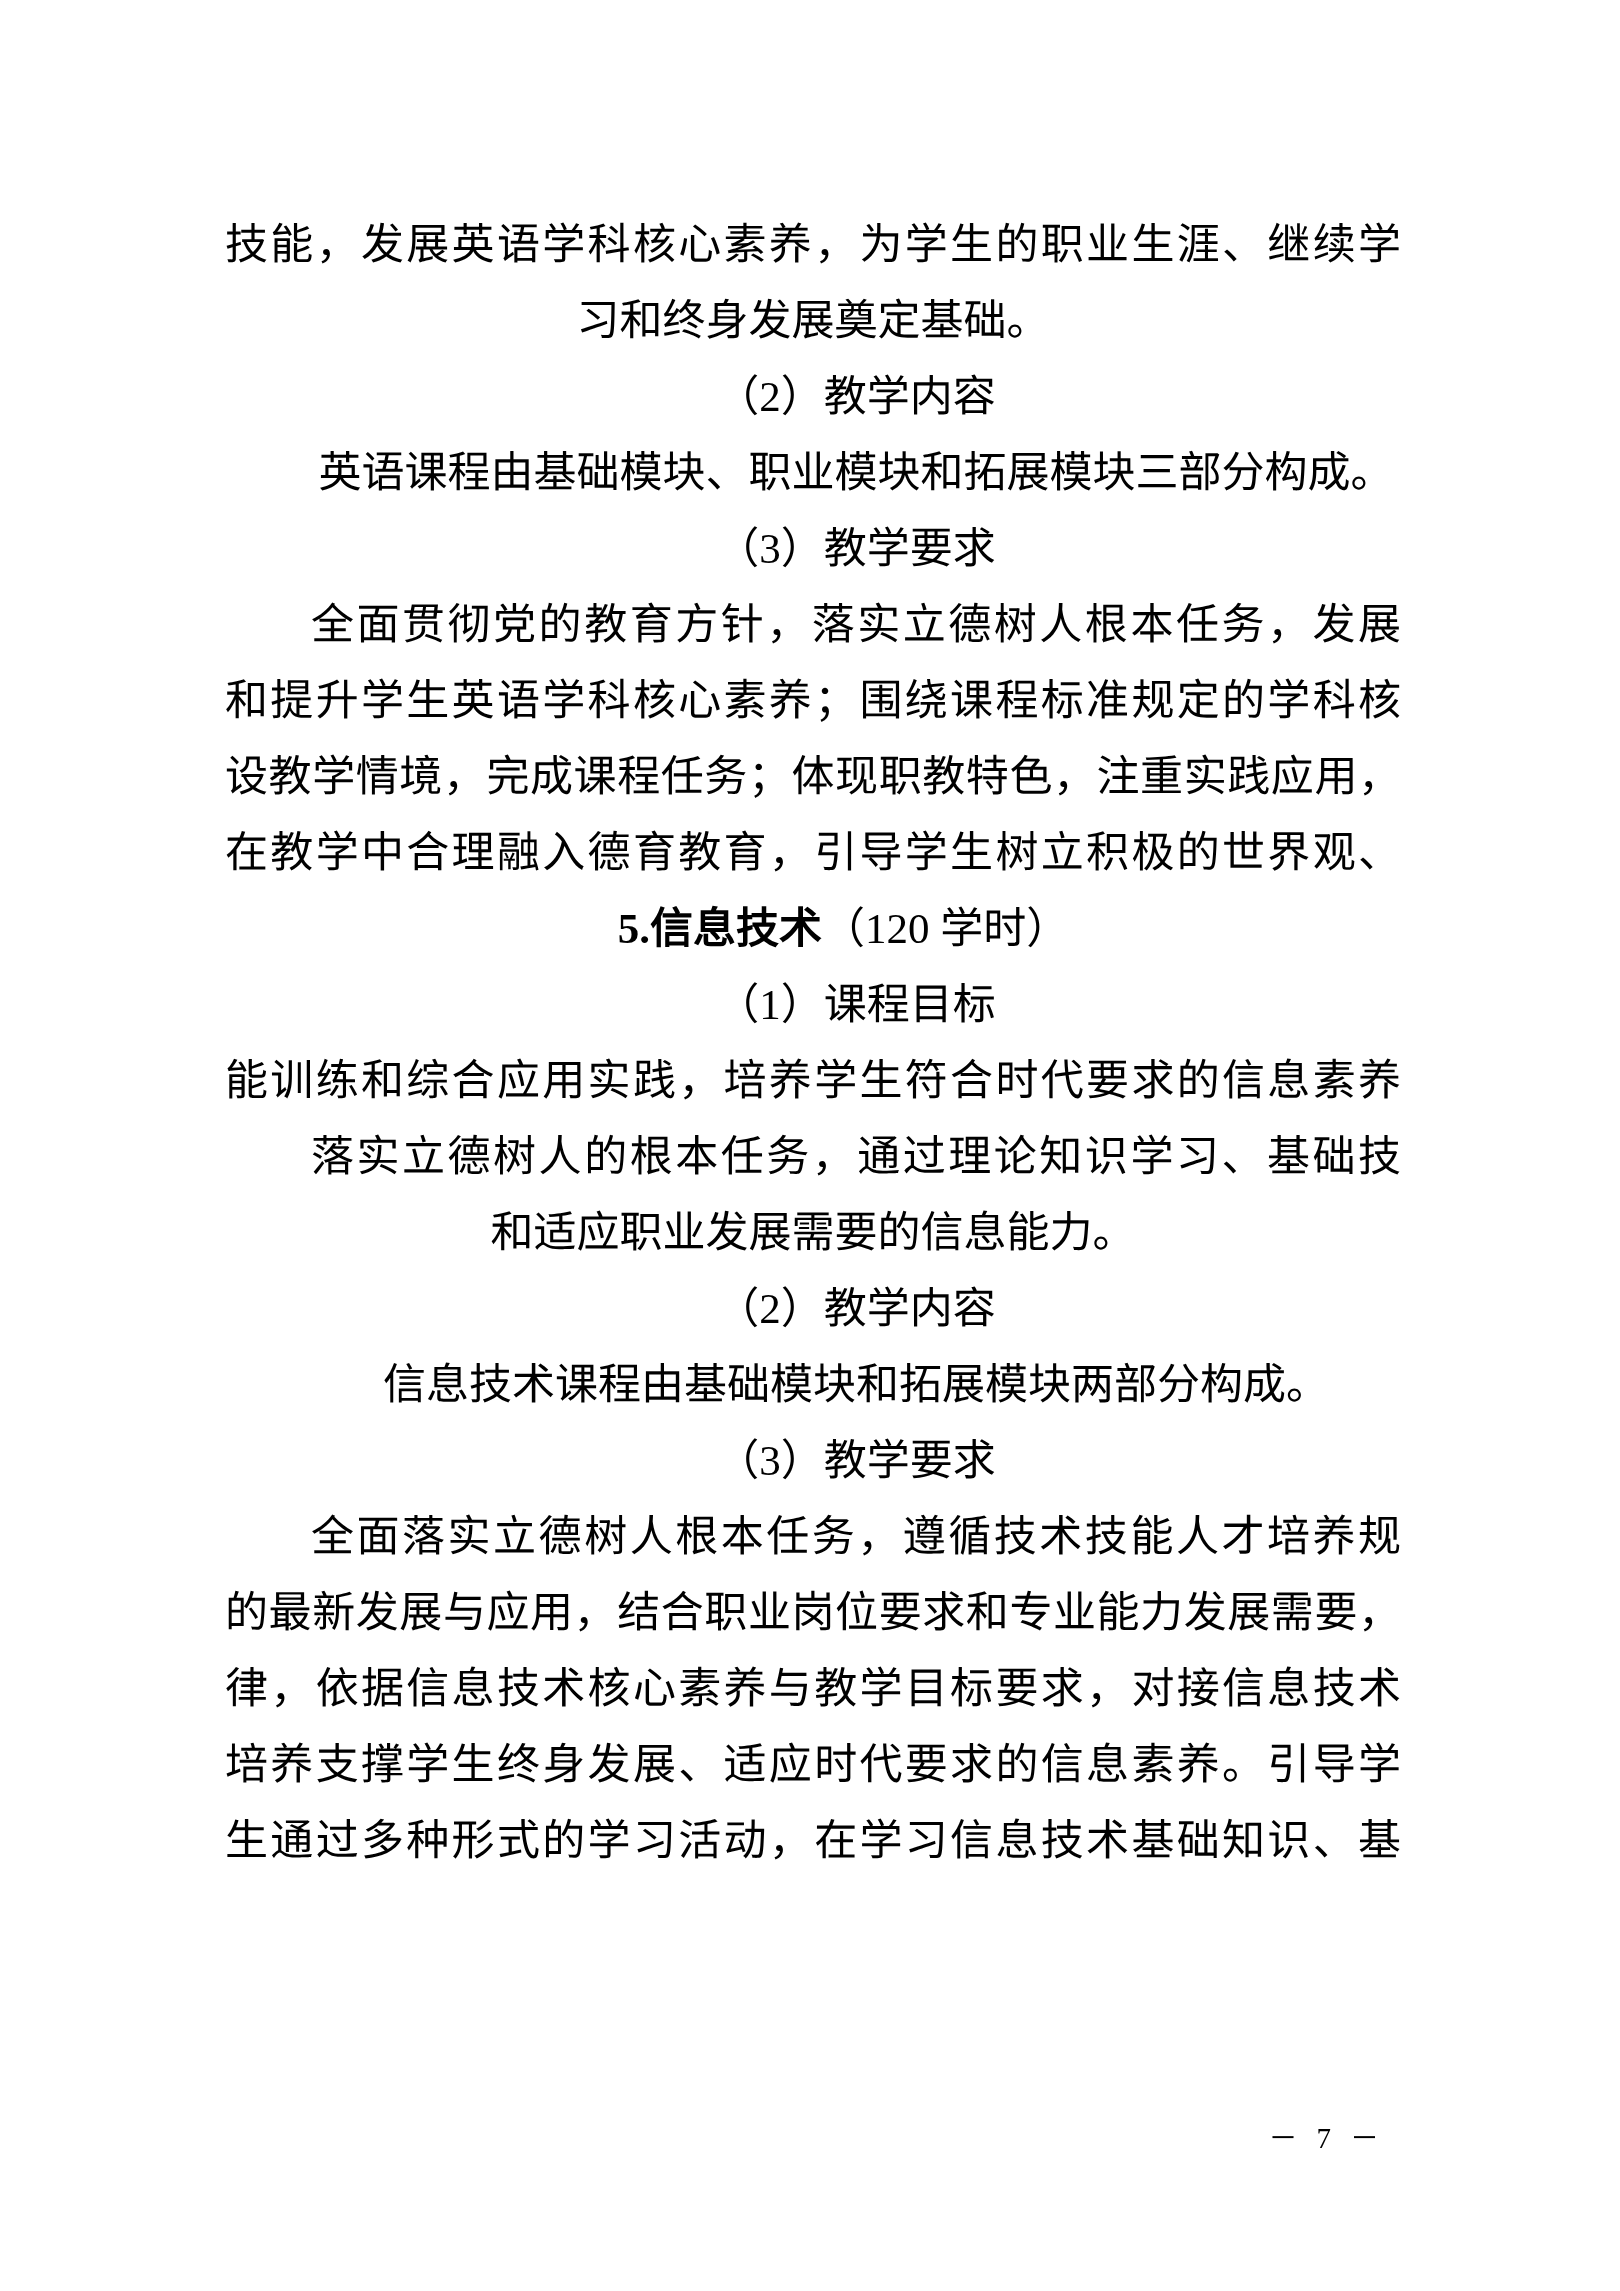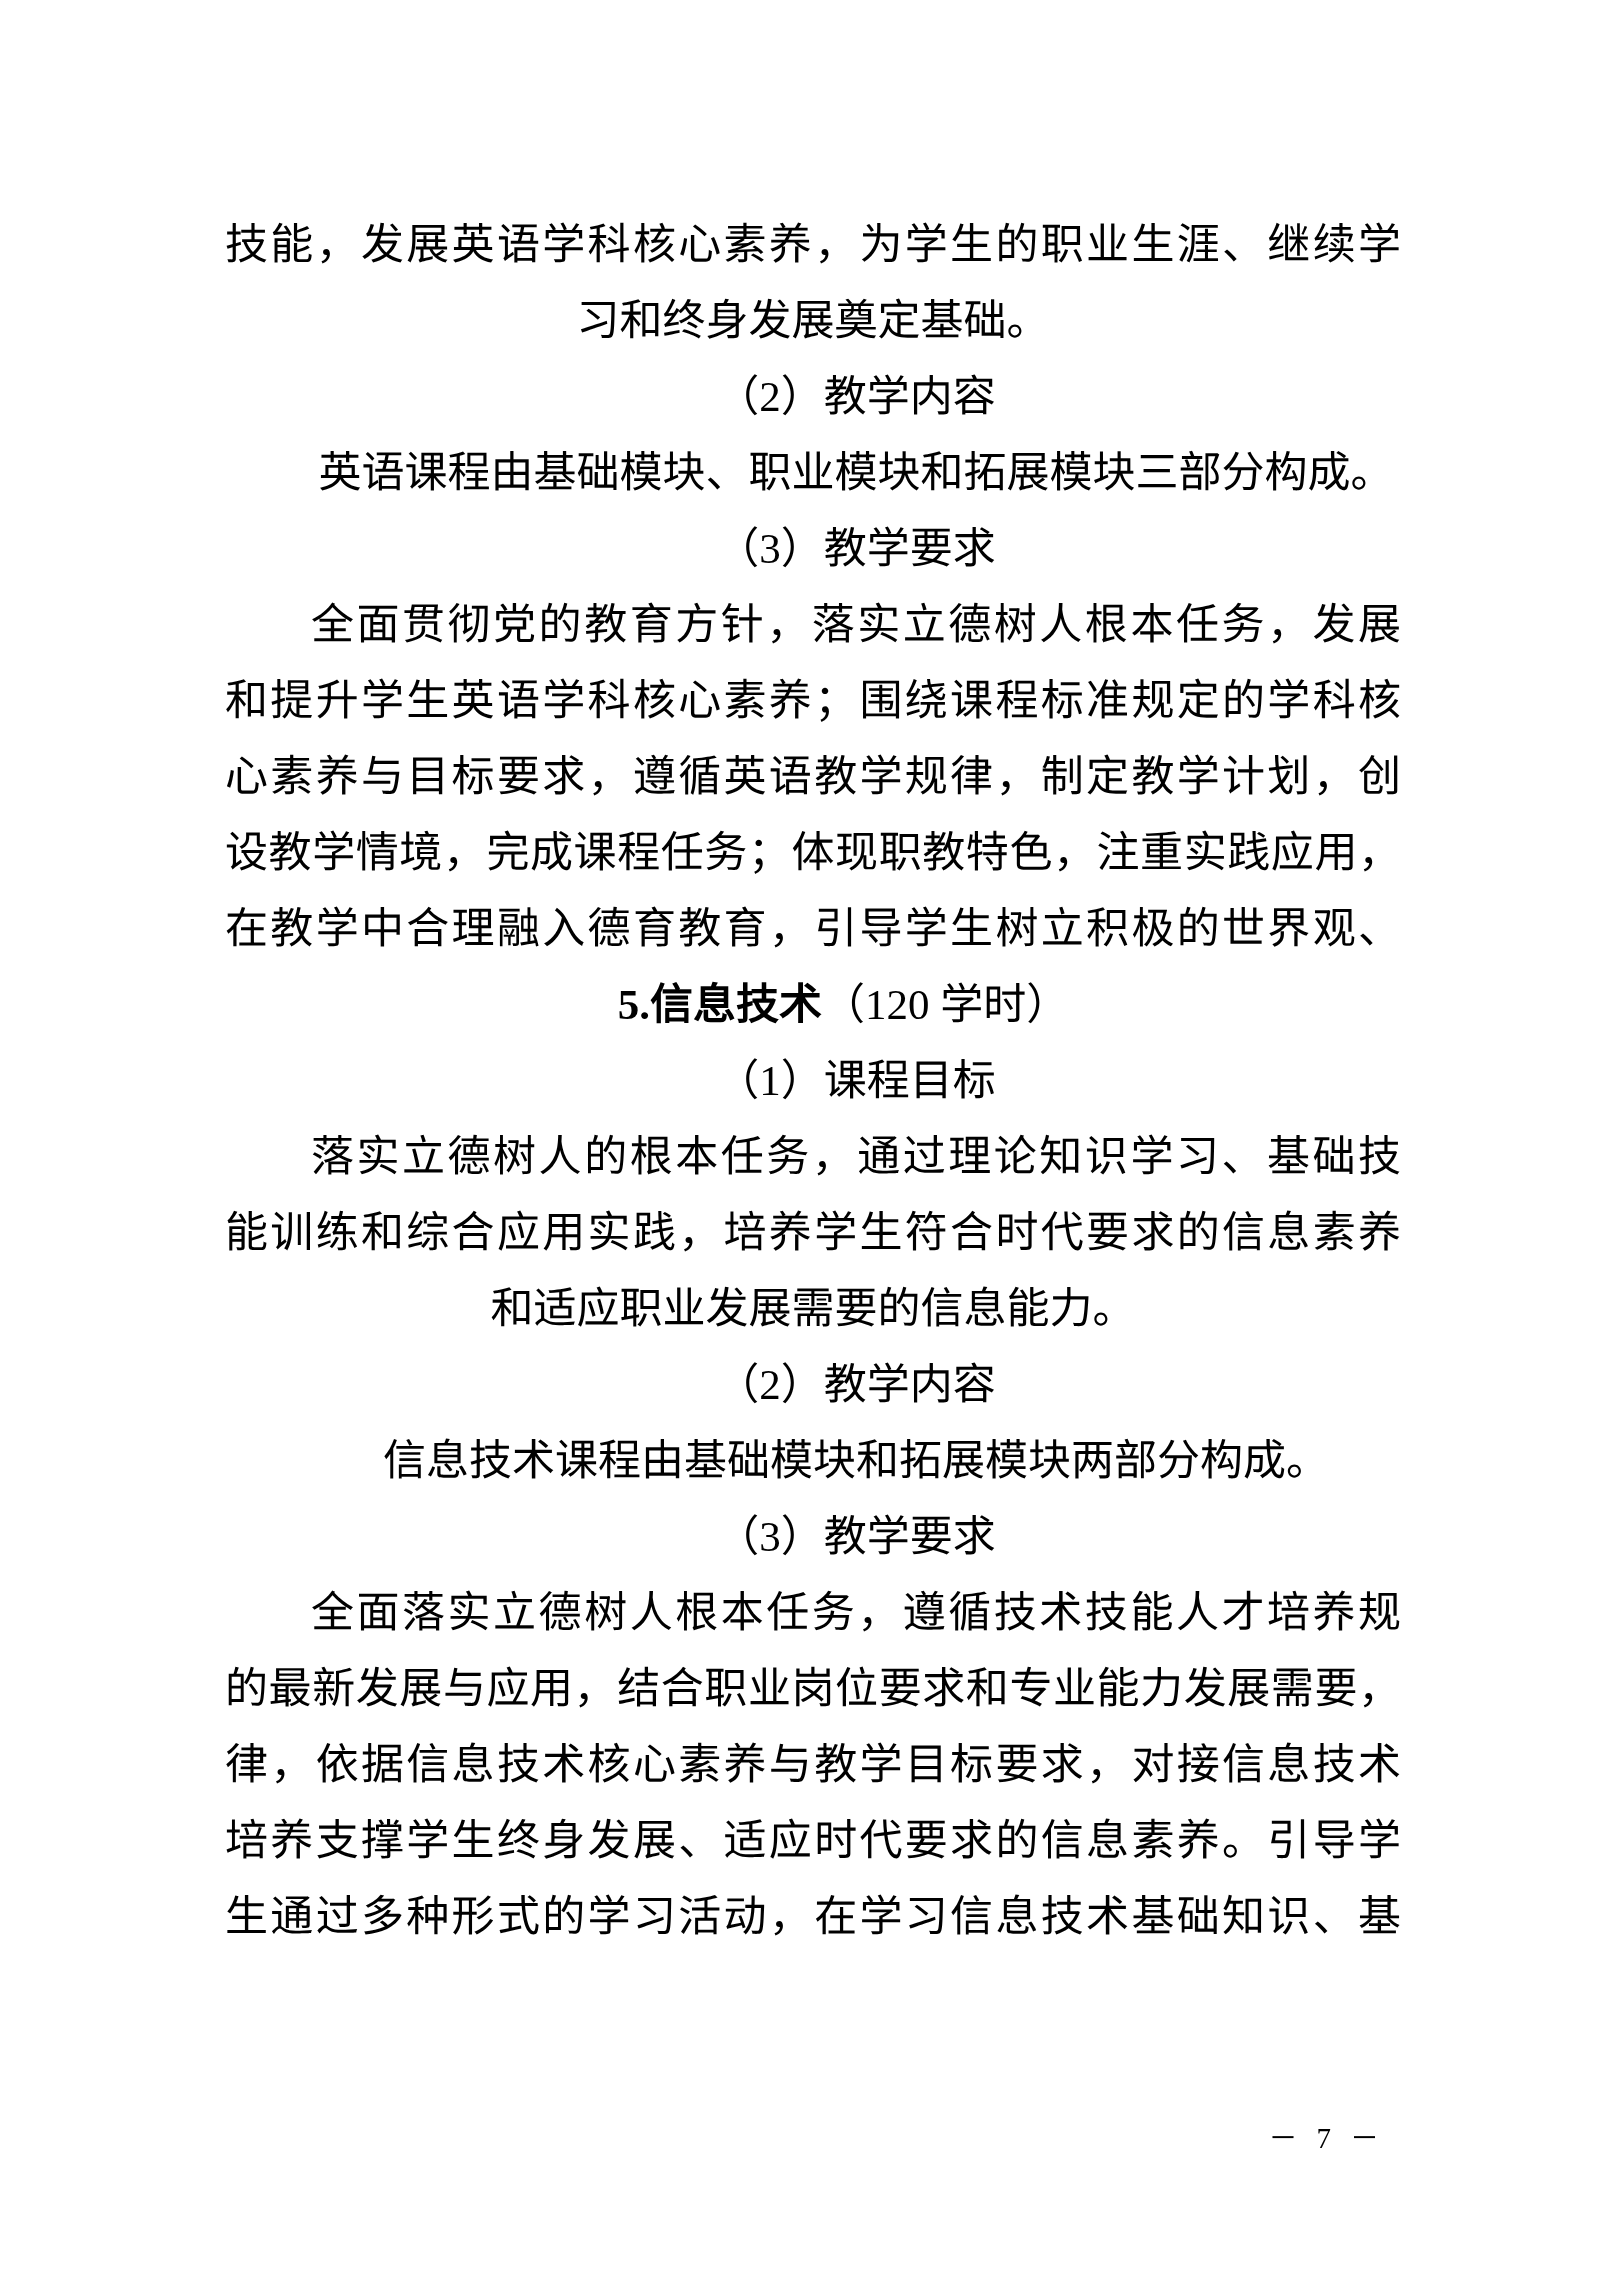--- a/index.html
+++ b/index.html
@@ -70,31 +70,30 @@
 
   <div class="textblock">
 
     <div class="line fill">技能，发展英语学科核心素养，为学生的职业生涯、继续学</div>
     <div class="line">习和终身发展奠定基础。</div>
     <div class="line ind">（2）教学内容</div>
     <div class="line ind">英语课程由基础模块、职业模块和拓展模块三部分构成。</div>
     <div class="line ind">（3）教学要求</div>
     <div class="line ind fill">全面贯彻党的教育方针，落实立德树人根本任务，发展</div>
     <div class="line fill">和提升学生英语学科核心素养；围绕课程标准规定的学科核</div>
-    <div class="line fill">心素养与目标要求，遵循英语教学规律，制定教学计划，创</div>
     <div class="line fill">设教学情境，完成课程任务；体现职教特色，注重实践应用，</div>
     <div class="line fill">在教学中合理融入德育教育，引导学生树立积极的世界观、</div>
 
     <div class="line head">
       <span class="bold">5.信息技术</span><span>（120 学时）</span>
     </div>
 
     <div class="line ind">（1）课程目标</div>
+    <div class="line fill">能训练和综合应用实践，培养学生符合时代要求的信息素养</div>
     <div class="line ind fill">落实立德树人的根本任务，通过理论知识学习、基础技</div>
-    <div class="line fill">能训练和综合应用实践，培养学生符合时代要求的信息素养</div>
     <div class="line">和适应职业发展需要的信息能力。</div>
     <div class="line ind">（2）教学内容</div>
     <div class="line ind">信息技术课程由基础模块和拓展模块两部分构成。</div>
     <div class="line ind">（3）教学要求</div>
     <div class="line ind fill">全面落实立德树人根本任务，遵循技术技能人才培养规</div>
     <div class="line fill">的最新发展与应用，结合职业岗位要求和专业能力发展需要，</div>
     <div class="line fill">律，依据信息技术核心素养与教学目标要求，对接信息技术</div>
     <div class="line fill">培养支撑学生终身发展、适应时代要求的信息素养。引导学</div>
     <div class="line fill">生通过多种形式的学习活动，在学习信息技术基础知识、基</div>
 

